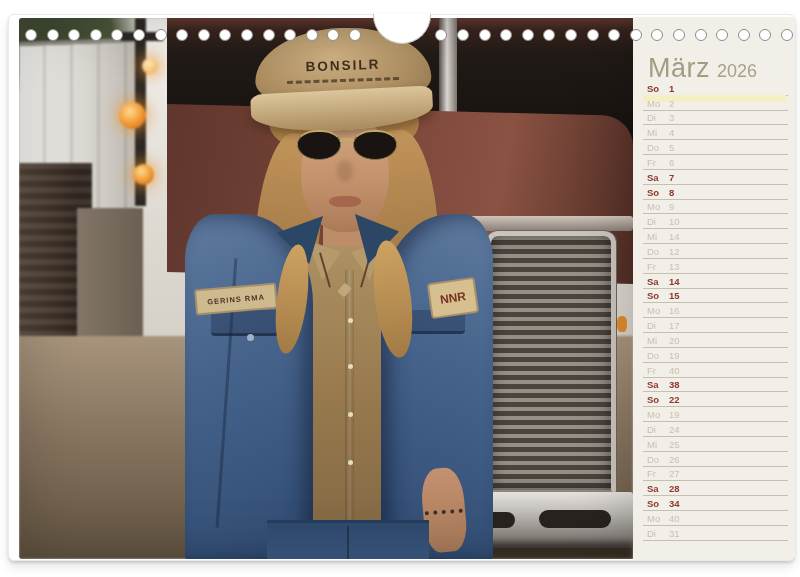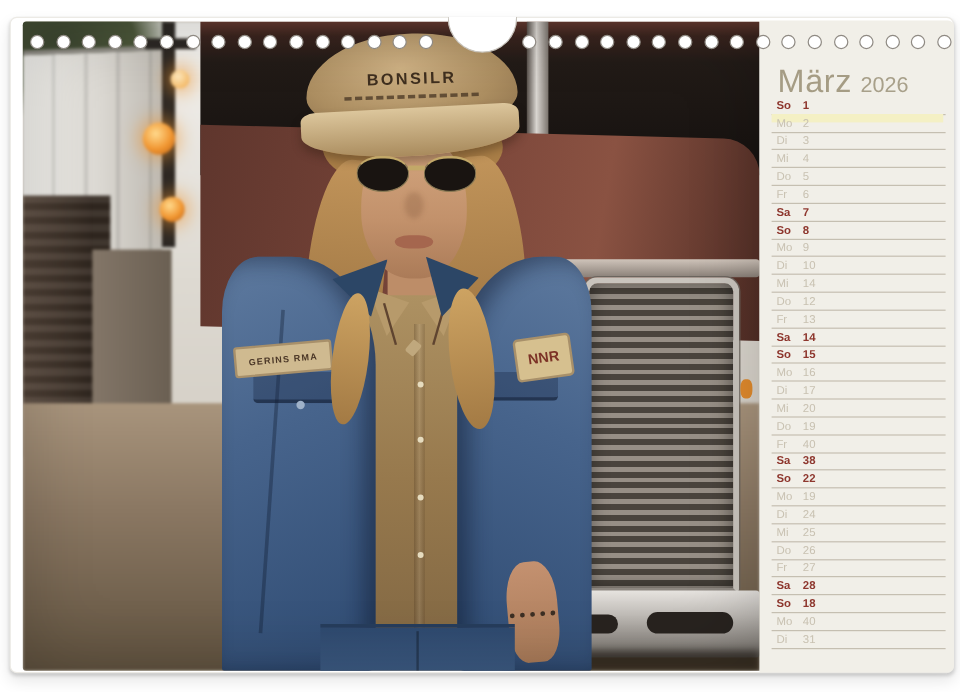--- a/index.html
+++ b/index.html
@@ -389,21 +389,21 @@
     <span class="d-n">27</span>
   </div>
 
   <div class="day-row we">
     <span class="d-ab">Sa</span>
     <span class="d-n">28</span>
   </div>
 
   <div class="day-row we">
     <span class="d-ab">So</span>
-    <span class="d-n">18</span>
+    <span class="d-n">34</span>
   </div>
 
   <div class="day-row">
     <span class="d-ab">Mo</span>
     <span class="d-n">40</span>
   </div>
 
   <div class="day-row">
     <span class="d-ab">Di</span>
     <span class="d-n">31</span>

